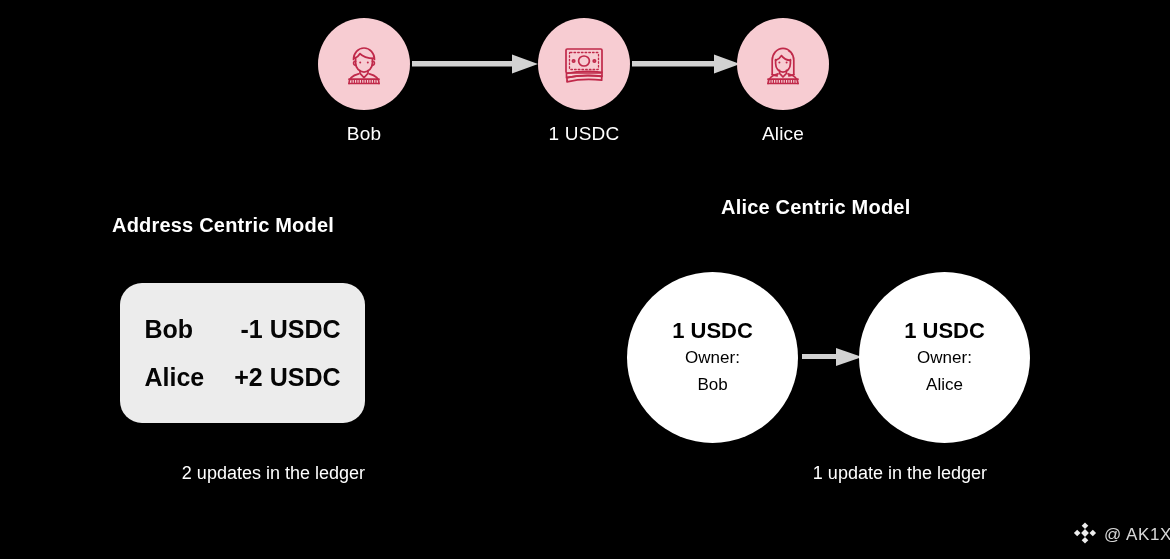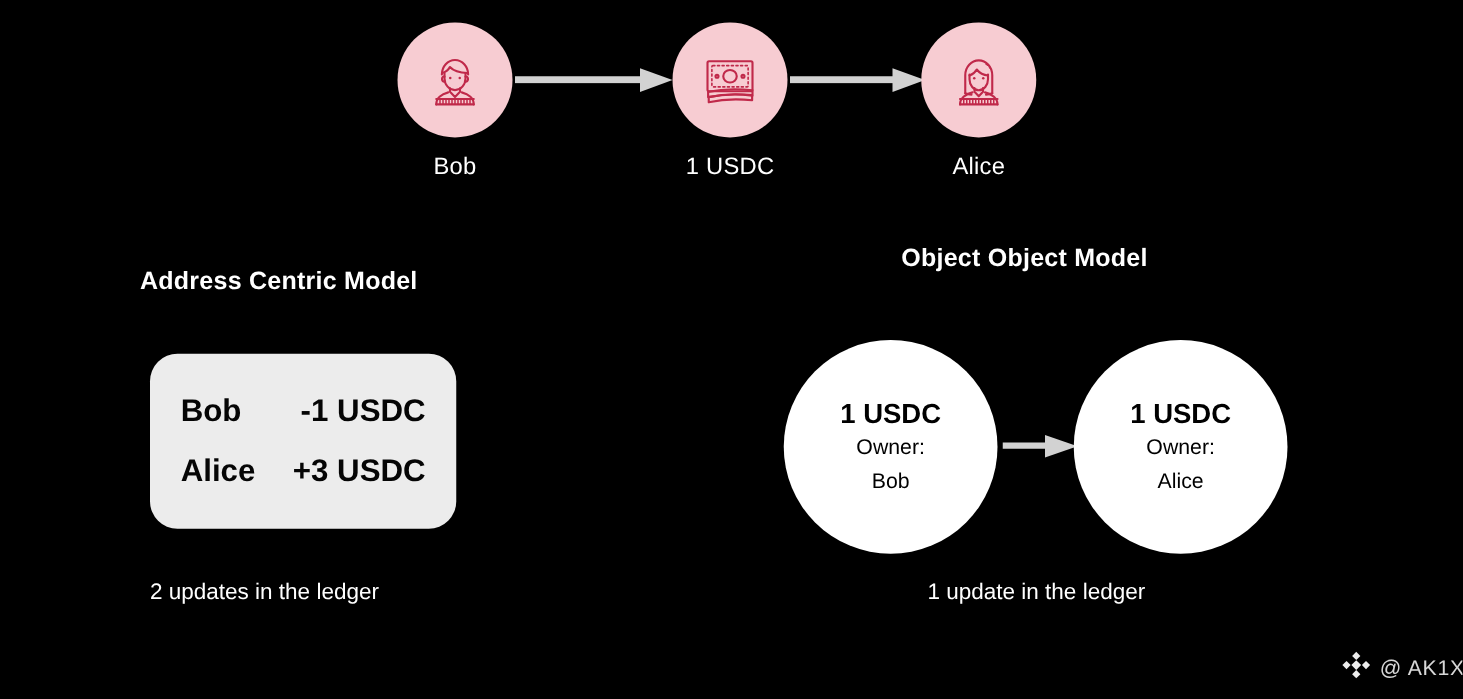--- a/index.html
+++ b/index.html
@@ -124,21 +124,21 @@
     white-space: nowrap;
   }
 
   
   .caption {
     position: absolute;
     color: #ffffff;
     font-size: 18px;
     line-height: 22px;
     white-space: nowrap;
-    text-align: left;
+    text-align: right;
   }
 
   
   .watermark {
     position: absolute;
     right: 18px;
     bottom: 10px;
     display: flex;
     align-items: center;
     gap: 7px;
@@ -258,27 +258,27 @@
 
   <div class="section-title" style="left:112px; top:214px;">Address Centric Model</div>
 
   <div class="ledger-box">
     <div class="ledger-row">
       <span class="ledger-name">Bob</span>
       <span class="ledger-amount">-1 USDC</span>
     </div>
     <div class="ledger-row">
       <span class="ledger-name">Alice</span>
-      <span class="ledger-amount">+3 USDC</span>
+      <span class="ledger-amount">+2 USDC</span>
     </div>
   </div>
 
   <div class="caption" style="left:120px; top:462px; width:245px;">2 updates in the ledger</div>
 
-  <div class="section-title" style="left:721px; top:196px;">Object Object Model</div>
+  <div class="section-title" style="left:721px; top:196px;">Alice Centric Model</div>
 
   <div class="object-circle" style="left:627px; top:272px;">
     <div class="obj-amount">1 USDC</div>
     <div class="obj-owner-label">Owner:</div>
     <div class="obj-owner-name">Bob</div>
   </div>
 
   <div class="arrow" style="left:802px; top:346px;">
     <span>
       <svg width="60" height="22" viewBox="0 0 60 22">

